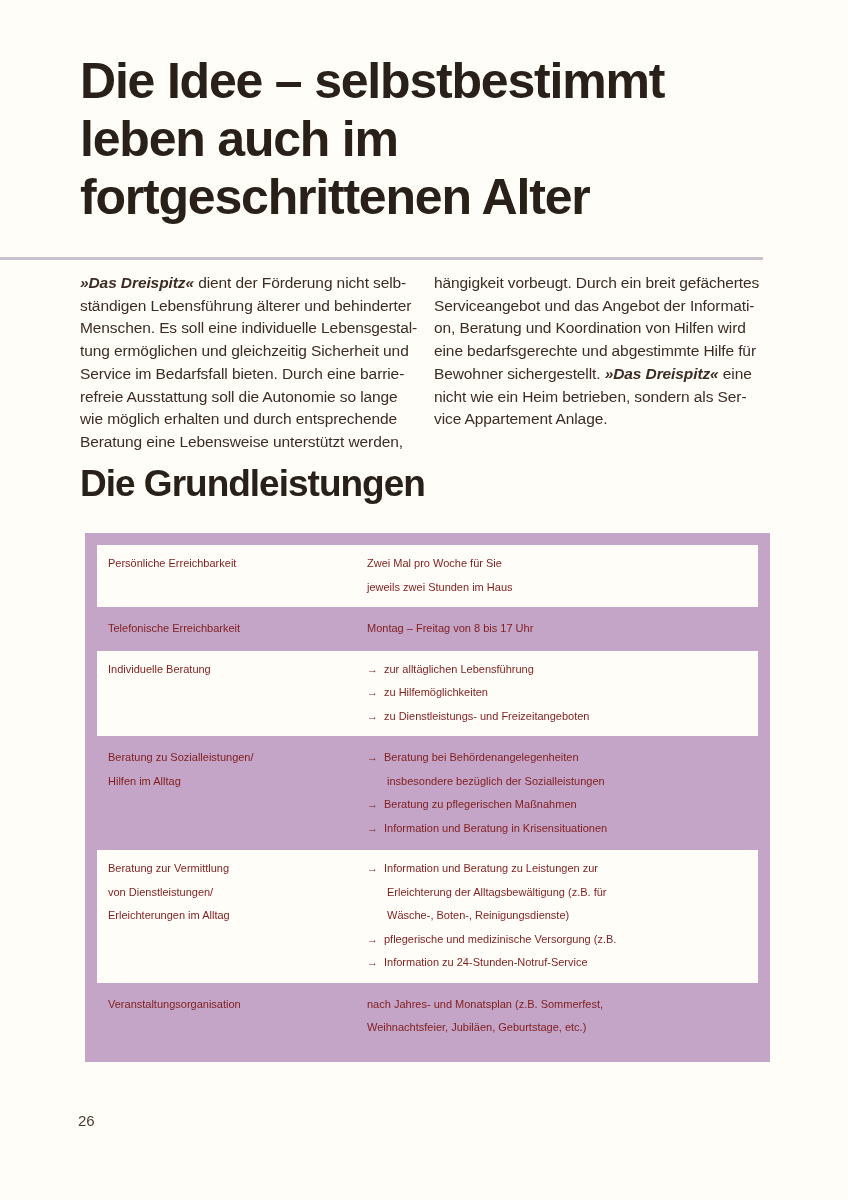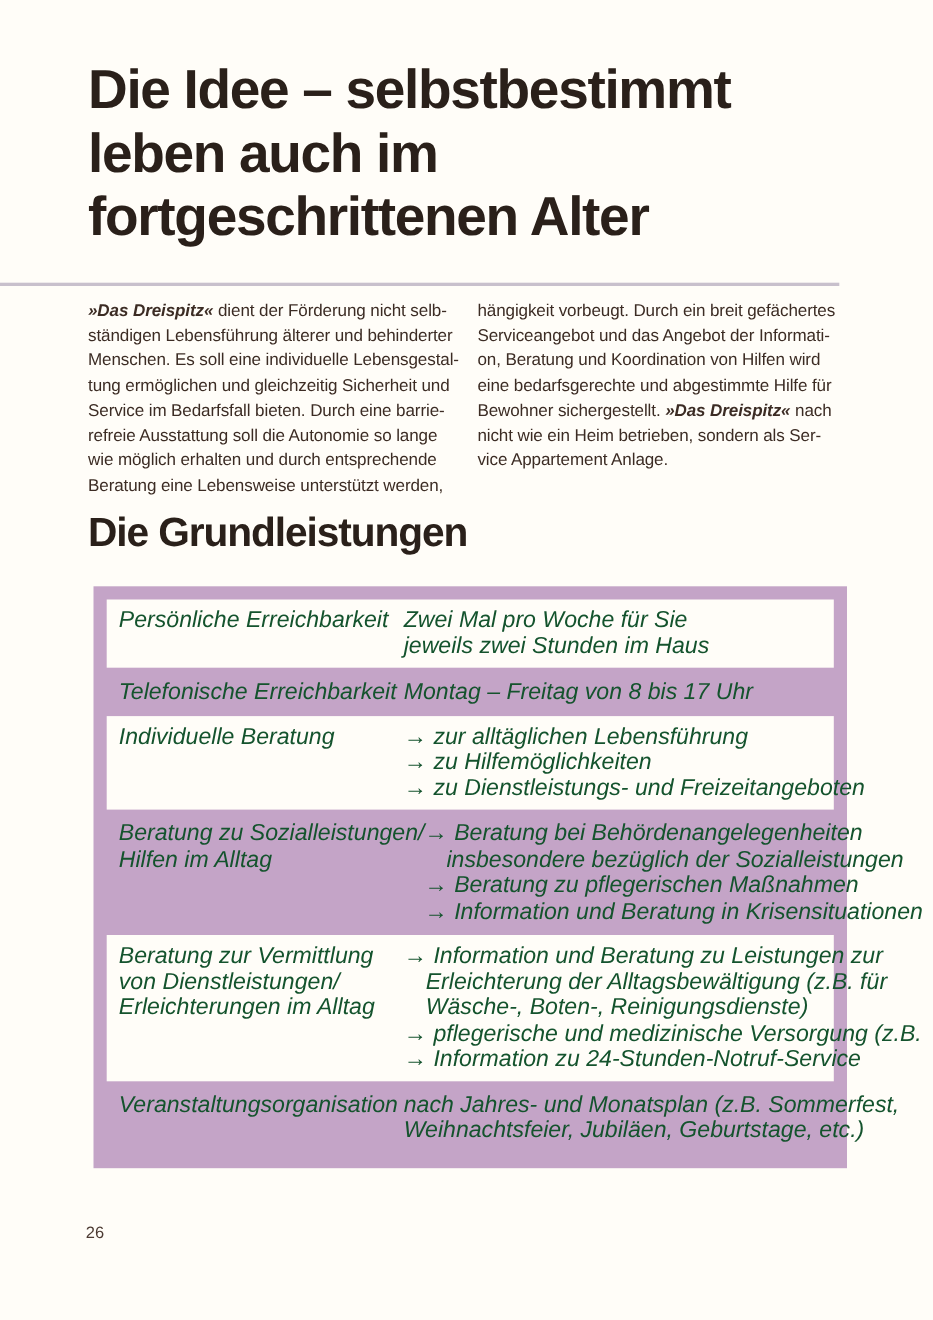--- a/index.html
+++ b/index.html
@@ -32,21 +32,21 @@
   .lead { font-weight: 700; font-style: italic; }
   .section-heading {
     position: absolute; left: 80px; top: 462px; margin: 0;
     font-size: 37px; line-height: 44px; font-weight: 700;
     letter-spacing: -1px; color: #2a201a;
   }
   .gtable {
     position: absolute; left: 85px; top: 533px;
     width: 661px; padding: 12px;
     background: #c4a4c7;
-    font-size: 21px; line-height: 23.5px; color: #14532d; font-style: italic;
+    font-size: 11px; line-height: 23.5px; color: #7f1d1d;
   }
   .t-row { display: flex; align-items: flex-start; }
   .t-row.white  { background: #fffdf8; padding: 7px 0 8px 0; }
   .t-row.purple { background: transparent; padding: 10px 0; }
   .t-label { flex: 0 0 259px; margin-left: 11px; }
   .t-content { flex: 1 1 auto; margin-right: 8px; }
   .iline { white-space: nowrap; }
   .iline.cont { padding-left: 20px; }
   .arrow { margin-right: 6px; }
   .pagenum {
@@ -72,21 +72,21 @@
       <div class="line">Service im Bedarfsfall bieten. Durch eine barrie-</div>
       <div class="line">refreie Ausstattung soll die Autonomie so lange</div>
       <div class="line">wie möglich erhalten und durch entsprechende</div>
       <div class="line">Beratung eine Lebensweise unterstützt werden,</div>
     </div>
   <div class="col col-right">
       <div class="line">hängigkeit vorbeugt. Durch ein breit gefächertes</div>
       <div class="line">Serviceangebot und das Angebot der Informati-</div>
       <div class="line">on, Beratung und Koordination von Hilfen wird</div>
       <div class="line">eine bedarfsgerechte und abgestimmte Hilfe für</div>
-      <div class="line"><span>Bewohner sichergestellt. </span><span class="lead">»Das Dreispitz«</span><span> nach</span></div>
+      <div class="line"><span>Bewohner sichergestellt. </span><span class="lead">»Das Dreispitz«</span><span> eine</span></div>
       <div class="line">nicht wie ein Heim betrieben, sondern als Ser-</div>
       <div class="line">vice Appartement Anlage.</div>
     </div>
   <h2 class="section-heading">Die Grundleistungen</h2>
   <div class="gtable" id="gtable">
       <div class="t-row white">
         <div class="t-label">
           <div class="line">Persönliche Erreichbarkeit</div>
         </div>
         <div class="t-content">

